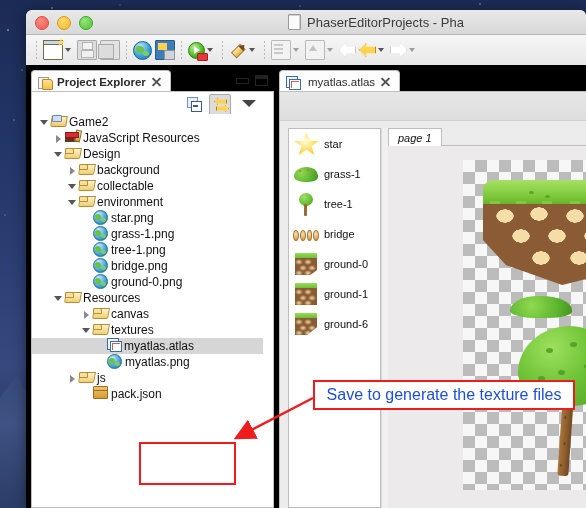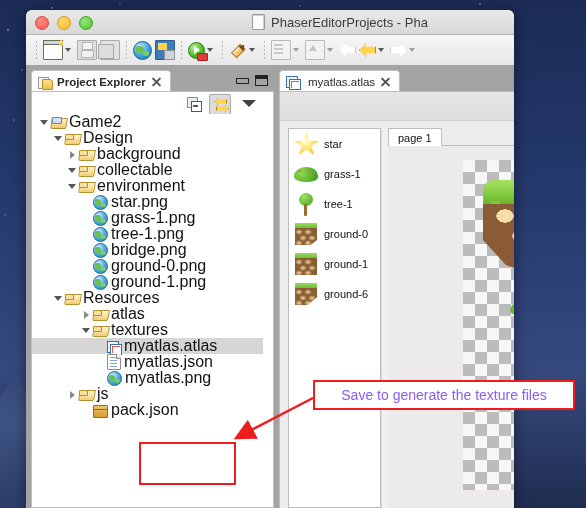--- a/index.html
+++ b/index.html
@@ -25,21 +25,21 @@
       linear-gradient(180deg,#1b2b55 0%,#223567 28%,#2c3f74 52%,#36497e 72%,#2a3a66 88%,#202c4f 100%);
   }
   #desktop .mountain{
     position:absolute;left:0;bottom:0;width:92px;height:190px;
     background:linear-gradient(180deg,rgba(42,58,104,0) 0%,rgba(52,70,118,.85) 22%,rgba(63,84,132,.95) 55%,rgba(44,60,104,1) 100%);
     clip-path:polygon(0% 42%,18% 30%,34% 44%,52% 26%,72% 45%,88% 34%,100% 48%,100% 100%,0% 100%);
   }
 
   
   #window{
-    position:absolute;left:26px;top:10px;width:488px;height:498px;
+    position:absolute;left:26px;top:10px;width:560px;height:498px;
     background:#ececec;border-top-left-radius:6px;border-top-right-radius:6px;
     box-shadow:0 2px 14px rgba(0,0,0,.45);overflow:hidden;
   }
 
   
   #titlebar{
     height:24px;position:relative;
     background:linear-gradient(180deg,#e9e9e9 0%,#d8d8d8 100%);
     border-bottom:1px solid #b6b6b6;
     border-top-left-radius:6px;border-top-right-radius:6px;
@@ -112,21 +112,21 @@
   .ico-back-dim,.ico-fwd-dim,.ico-back-on{width:17px;height:14px;}
   .arrow-shape{position:absolute;inset:0;}
   .ico-back-dim .arrow-shape{background:#fff;border:1.4px solid #c9c9c9;
     clip-path:polygon(42% 0,42% 27%,100% 27%,100% 73%,42% 73%,42% 100%,0 50%);}
   .ico-back-on .arrow-shape{background:#ffd34d;border:1.4px solid #c08d10;
     clip-path:polygon(42% 0,42% 27%,100% 27%,100% 73%,42% 73%,42% 100%,0 50%);}
   .ico-fwd-dim .arrow-shape{background:#fff;border:1.4px solid #c9c9c9;
     clip-path:polygon(58% 0,58% 27%,0 27%,0 73%,58% 73%,58% 100%,100% 50%);}
 
   
-  #body{position:absolute;left:0;right:0;top:55px;bottom:0;background:#a3a3a3;}
+  #body{position:absolute;left:0;right:0;top:55px;bottom:0;background:#000000;}
 
   
   #explorer{
     position:absolute;left:5px;top:5px;width:243px;bottom:0;
   }
   #ex-tabrow{height:22px;position:relative;}
   #ex-tab{
     position:absolute;left:0;top:0;height:22px;display:flex;align-items:center;gap:5px;
     padding:0 8px 0 6px;background:#fdfdfd;
     border:1px solid #bfbfbf;border-bottom:none;border-top-left-radius:4px;border-top-right-radius:4px;
@@ -163,21 +163,21 @@
   .ico-link i.a{left:1px;top:2px;background:#ffd34d;border:1.2px solid #b8860b;
     clip-path:polygon(30% 0,30% 22%,100% 22%,100% 78%,30% 78%,30% 100%,0 50%);}
   .ico-link i.b{left:3px;top:9px;background:#ffd34d;border:1.2px solid #b8860b;
     clip-path:polygon(70% 0,70% 22%,0 22%,0 78%,70% 78%,70% 100%,100% 50%);}
   .ico-vmenu{position:relative;}
   .ico-vmenu:before{content:"";position:absolute;left:1px;top:5px;width:0;height:0;
     border-left:7px solid transparent;border-right:7px solid transparent;border-top:7px solid #444;}
 
   
   #tree{position:absolute;left:0;right:0;top:22px;bottom:0;overflow:hidden;background:#fff;}
-  .row{height:16px;display:flex;align-items:flex-end;white-space:nowrap;font-size:16px;color:#111;}
+  .row{height:16px;display:flex;align-items:flex-start;white-space:nowrap;font-size:12px;color:#111;}
   .row.sel{background:#d6d6d6;}
   .twisty{width:13px;height:16px;position:relative;flex:none;}
   .twisty.closed:before{content:"";position:absolute;left:4px;top:5px;width:0;height:0;
     border-top:4px solid transparent;border-bottom:4px solid transparent;border-left:5.5px solid #8a8a8a;}
   .twisty.open:before{content:"";position:absolute;left:2px;top:6px;width:0;height:0;
     border-left:4.5px solid transparent;border-right:4.5px solid transparent;border-top:5.5px solid #555;}
   .ti{width:15px;height:14px;position:relative;flex:none;margin-right:3px;}
   .lbl{line-height:16px;}
 
   
@@ -269,21 +269,21 @@
       radial-gradient(4px 3px at 8px 10px,#f2d8a0,transparent),
       radial-gradient(4px 3px at 17px 10px,#f2d8a0,transparent),
       radial-gradient(4px 3px at 4px 15px,#f2d8a0,transparent),
       radial-gradient(4px 3px at 13px 15px,#f2d8a0,transparent),
       #8a5b34;}
   .a-ground.g0 .dirt{clip-path:polygon(0 0,100% 0,100% 70%,70% 100%,0 100%);}
   .a-ground.g2 .dirt{clip-path:polygon(0 0,100% 0,100% 55%,55% 100%,0 100%);}
 
   
   #page-area{position:absolute;left:108px;top:36px;right:0;bottom:0;}
-  #page-tabrow{height:18px;position:relative;}
+  #page-tabrow{height:18px;position:relative;font-style:italic;}
   #page-tab{position:absolute;left:0;top:0;height:18px;padding:0 9px;display:flex;align-items:center;
     background:#fff;border:1px solid #bdbdbd;border-bottom:none;font-size:11px;color:#111;}
   #page-tabline{position:absolute;left:0;right:0;bottom:0;height:1px;background:#bdbdbd;}
   #canvas{position:absolute;left:0;top:18px;right:0;bottom:0;background:#eceaea;overflow:hidden;}
   #checker{
     position:absolute;left:75px;top:14px;width:205px;height:330px;
     background-image:
       linear-gradient(45deg,#bcbcbc 25%,transparent 25%,transparent 75%,#bcbcbc 75%),
       linear-gradient(45deg,#bcbcbc 25%,transparent 25%,transparent 75%,#bcbcbc 75%);
     background-size:24px 24px;background-position:0 0,12px 12px;background-color:#f7f7f7;
@@ -333,21 +333,21 @@
 
   
   .ed-vscroll{position:absolute;top:36px;bottom:0;width:7px;background:#f0f0f0;border-left:1px solid #dcdcdc;border-right:1px solid #dcdcdc;}
 
   
   #anno{position:absolute;inset:0;pointer-events:none;}
   #anno-box{
     position:absolute;left:313px;top:380px;width:258px;height:26px;
     background:#fff;border:2px solid #ee1c1c;display:flex;align-items:center;justify-content:center;
   }
-  #anno-box span{color:#8b5cf6;font-size:14px;white-space:nowrap;}
+  #anno-box span{color:#1d4ed8;font-size:16px;white-space:nowrap;}
   #anno-rect{
     position:absolute;left:139px;top:442px;width:93px;height:39px;
     border:2px solid #ee1c1c;
   }
 </style>
 </head>
 <body>
 
 <div id="desktop">
   <div class="mountain"></div>
@@ -454,20 +454,27 @@
           </div>
         </div>
 
         <div id="tree">
             <div class="row ind0">
               <span class="twisty open"></span>
               <span class="ti ti-projopen"></span>
               <span class="lbl">Game2</span>
             </div>
             <div class="row ind1">
+              <span class="twisty closed"></span>
+              <span class="ti ti-books">
+                <i></i>
+              </span>
+              <span class="lbl">JavaScript Resources</span>
+            </div>
+            <div class="row ind1">
               <span class="twisty open"></span>
               <span class="ti ti-folder"></span>
               <span class="lbl">Design</span>
             </div>
             <div class="row ind2">
               <span class="twisty closed"></span>
               <span class="ti ti-folder"></span>
               <span class="lbl">background</span>
             </div>
             <div class="row ind2">
@@ -498,49 +505,39 @@
             <div class="row ind3">
               <span class="twisty "></span>
               <span class="ti ti-png"></span>
               <span class="lbl">bridge.png</span>
             </div>
             <div class="row ind3">
               <span class="twisty "></span>
               <span class="ti ti-png"></span>
               <span class="lbl">ground-0.png</span>
             </div>
-            <div class="row ind3">
-              <span class="twisty "></span>
-              <span class="ti ti-png"></span>
-              <span class="lbl">ground-1.png</span>
-            </div>
             <div class="row ind1">
               <span class="twisty open"></span>
               <span class="ti ti-folder"></span>
               <span class="lbl">Resources</span>
             </div>
             <div class="row ind3">
               <span class="twisty closed"></span>
               <span class="ti ti-folder"></span>
-              <span class="lbl">atlas</span>
+              <span class="lbl">canvas</span>
             </div>
             <div class="row ind3">
               <span class="twisty open"></span>
               <span class="ti ti-folder"></span>
               <span class="lbl">textures</span>
             </div>
             <div class="row ind4 sel">
               <span class="twisty "></span>
               <span class="ti ti-atlas"></span>
               <span class="lbl">myatlas.atlas</span>
-            </div>
-            <div class="row ind4">
-              <span class="twisty "></span>
-              <span class="ti ti-json"></span>
-              <span class="lbl">myatlas.json</span>
             </div>
             <div class="row ind4">
               <span class="twisty "></span>
               <span class="ti ti-png"></span>
               <span class="lbl">myatlas.png</span>
             </div>
             <div class="row ind2">
               <span class="twisty closed"></span>
               <span class="ti ti-folder"></span>
               <span class="lbl">js</span>
@@ -583,20 +580,31 @@
                 </span>
             </span>
             <span>grass-1</span>
           </div>
           <div class="asset">
             <span class="aic">
                 <span class="a-tree-c"></span>
                 <span class="a-tree-t"></span>
               </span>
             <span>tree-1</span>
+          </div>
+          <div class="asset">
+            <span class="aic">
+                <span class="a-bridge">
+                  <b></b>
+                  <b></b>
+                  <b></b>
+                  <b></b>
+                </span>
+              </span>
+            <span>bridge</span>
           </div>
           <div class="asset">
             <span class="aic">
                 <span class="a-ground g0">
                   <span class="top"></span>
                   <span class="dirt"></span>
                 </span>
               </span>
             <span>ground-0</span>
           </div>

